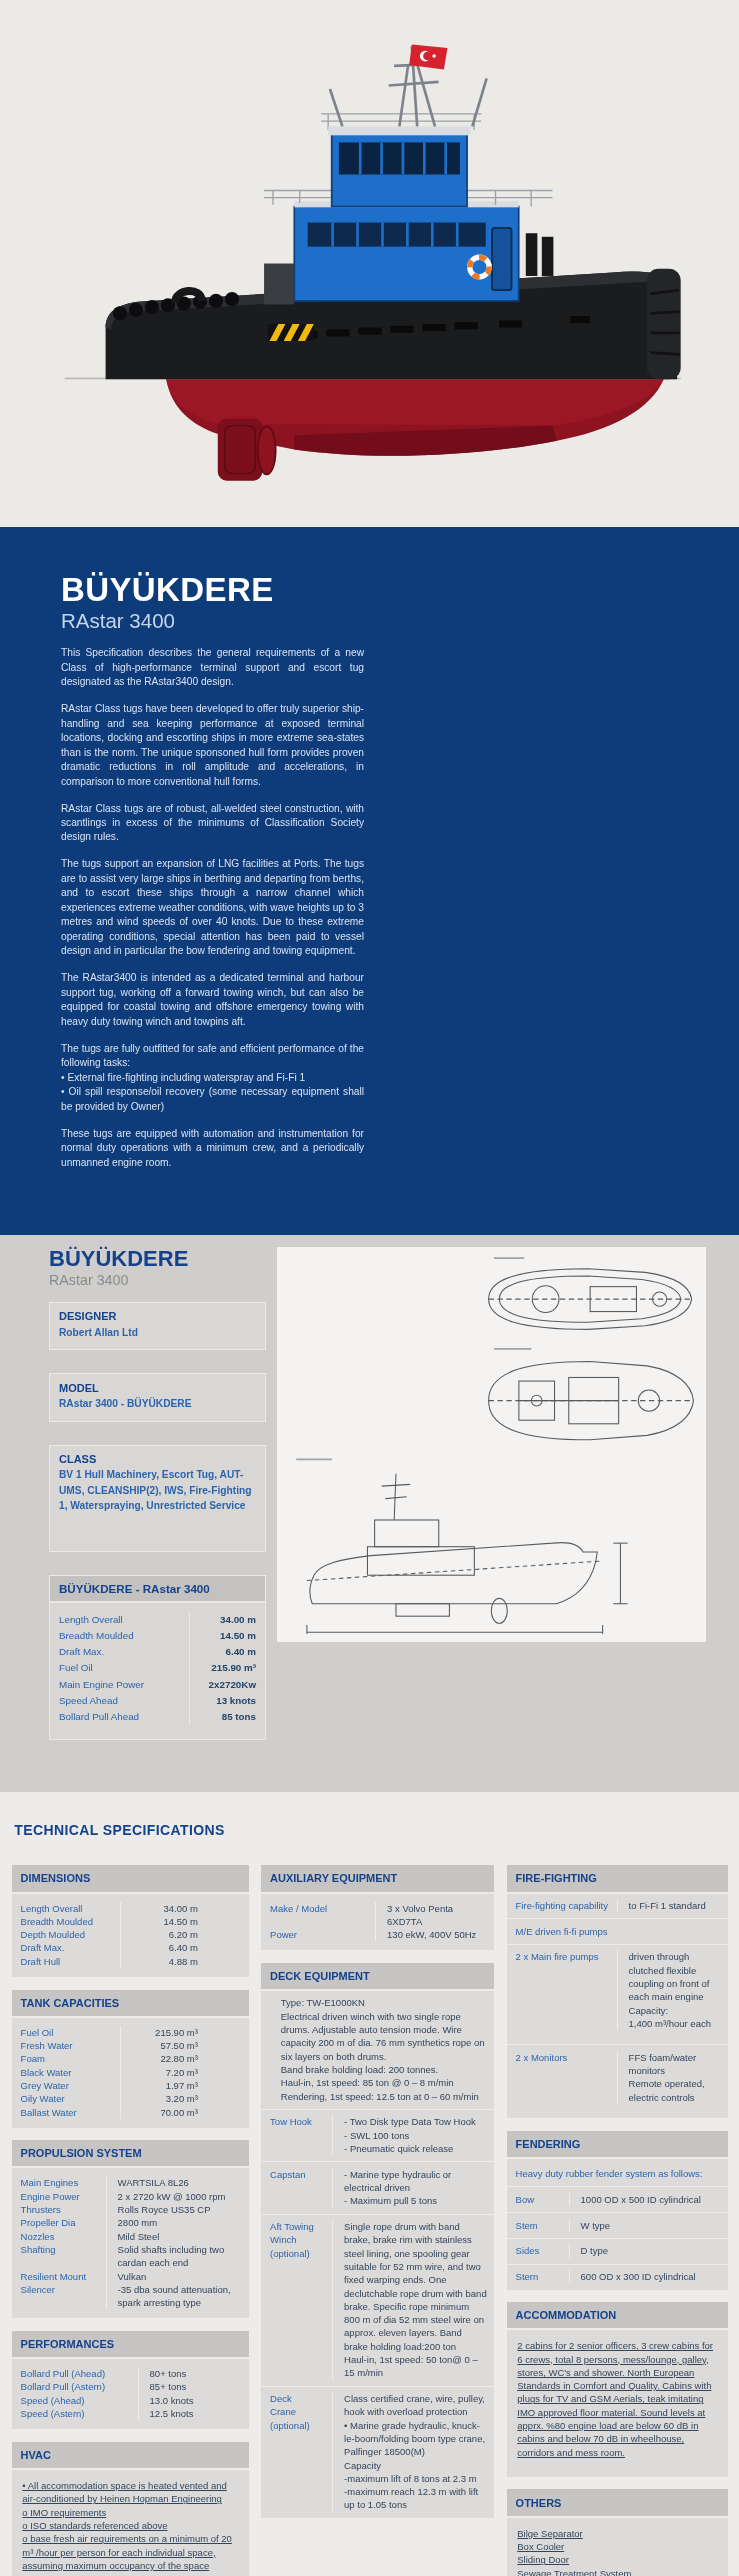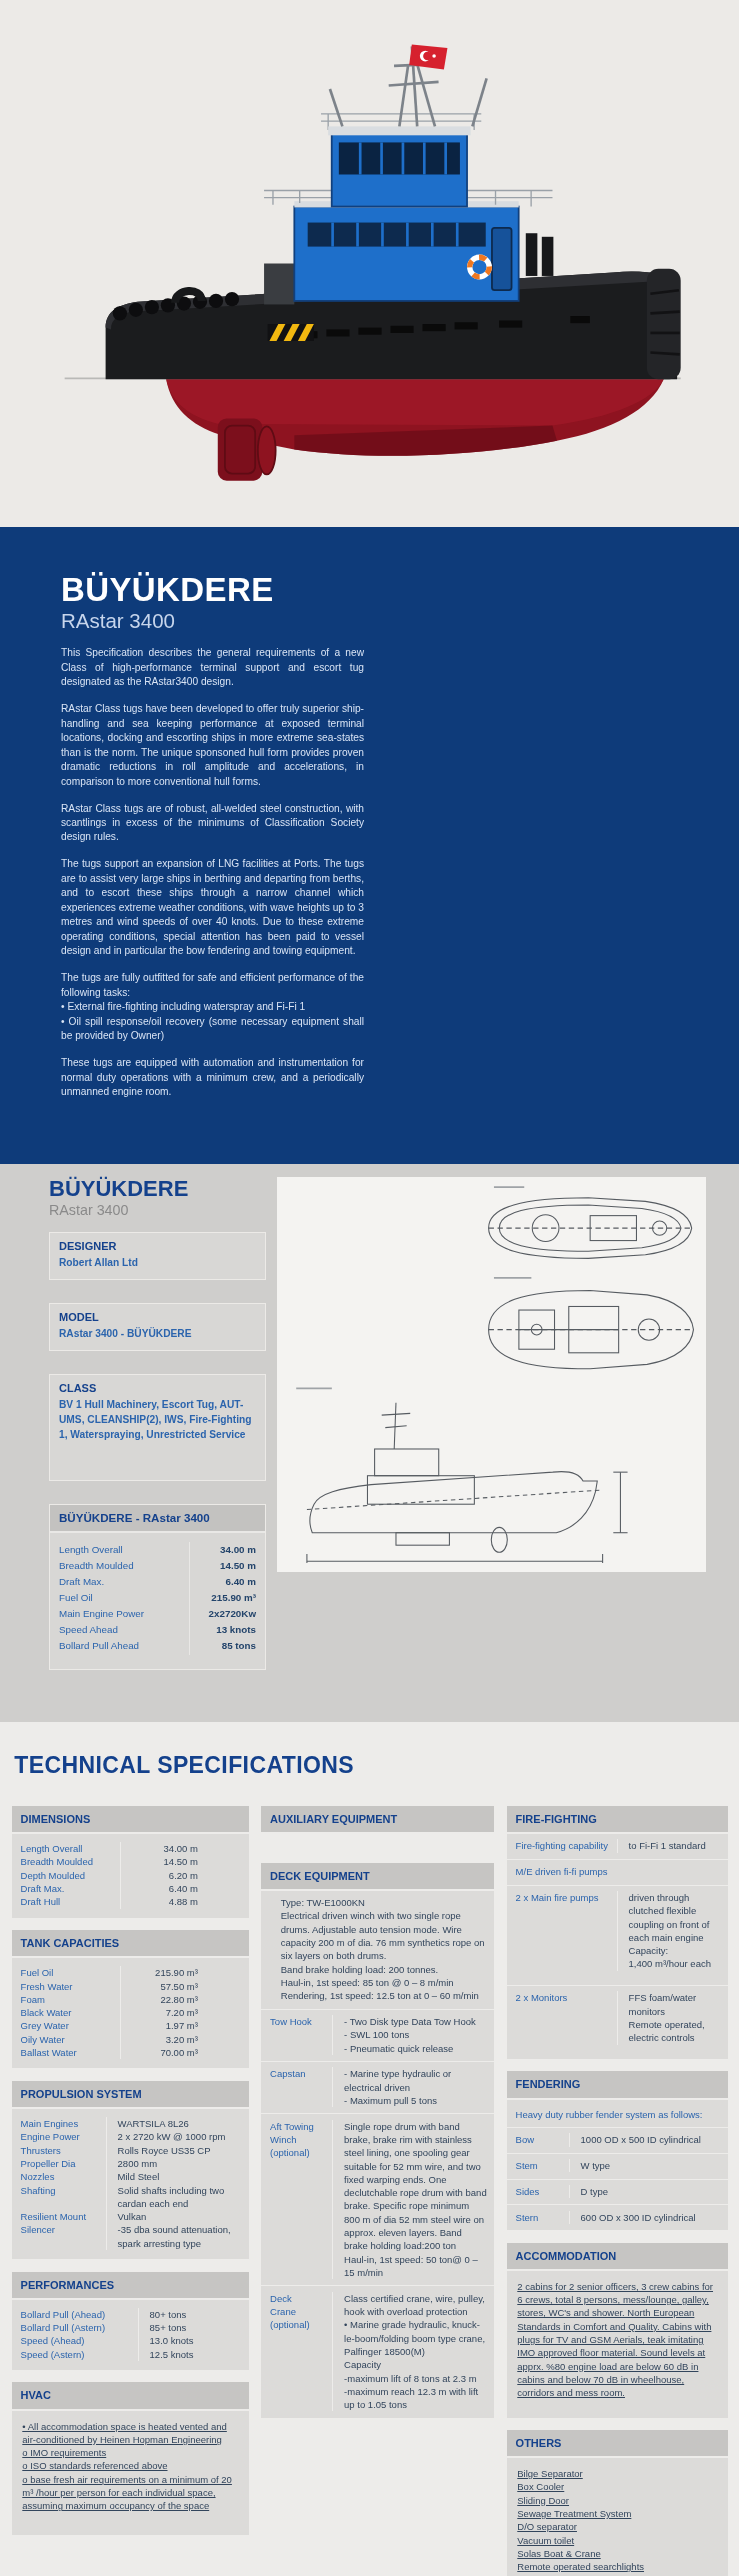--- a/index.html
+++ b/index.html
@@ -34,39 +34,39 @@
   .sumbox-h{background:#c3c2c0;padding:6.2px 9px;font-size:11.6px;font-weight:bold;
     color:#14418c;border-bottom:2.7px solid #e9e8e6;}
   .sumbox-b{background:#d8d7d5;padding:9px 0 14.3px;}
   .srow{display:flex;font-size:9.8px;line-height:1.65;}
   .slab{flex:0 0 130px;padding-left:9px;color:#2b64ad;border-right:1.8px solid #e9e8e6;}
   .sval{flex:1;text-align:right;padding-right:9px;color:#23446b;font-weight:bold;}
   .drawings{flex:1;background:#f4f3f1;min-height:388px;align-self:flex-start;padding:3.6px;}
 
   
   .specs{background:#edecea;padding:30px 11.6px 25px;}
-  .specs-heading{font-size:23px;font-weight:bold;color:#14418c;letter-spacing:0.4px;margin:0 0 27px 2.7px;}
+  .specs-heading{font-size:14px;font-weight:bold;color:#14418c;letter-spacing:0.4px;margin:0 0 27px 2.7px;}
   .grid{display:grid;grid-template-columns:237px 233px 221px;gap:12.5px;align-items:start;}
   .col{display:flex;flex-direction:column;gap:12.5px;}
   .card{--lw:93px;}
   .card-h{background:#c6c5c3;color:#14418c;font-weight:bold;font-size:11px;
     padding:7.1px 9px;border-bottom:2.7px solid #edecea;}
   .card-b{background:#dcdbd9;padding:8px 0 9px;font-size:9.5px;color:#32455c;line-height:1.4;}
   .card-b.text{padding:9px 10.7px 10.7px;white-space:pre-line;text-decoration:underline;}
   .krow{display:flex;padding-left:9px;}
   .klab{flex:0 0 var(--lw);color:#2b64ad;white-space:pre-line;
     border-right:1.8px solid #edecea;padding-right:5.3px;}
   .kval{flex:1;white-space:pre-line;padding-left:10.7px;padding-right:7.1px;}
   .vnum .kval{flex:0 0 77px;text-align:right;padding-left:0;padding-right:0;}
   .vnum .krow::after{content:"";flex:1;}
   .rsep .krow{padding-top:5.3px;padding-bottom:6.2px;}
   .rsep .krow + .krow, .rsep .subrow + .krow{border-top:1.8px solid #edecea;}
   .subrow{padding:5.3px 9px 6.2px;color:#2b64ad;border-top:1.8px solid #edecea;}
   .introline{padding:0 9px 6.2px;color:#2b64ad;border-bottom:1.8px solid #edecea;margin-bottom:0;}
-  .fine{font-size:9px;margin-top:16px;}
+  .fine{font-size:9px;}
 </style>
 </head>
 <body>
 
 <div class="hero">
   <svg width="740" height="527" viewBox="0 0 830 592">
 
     <line x1="72" y1="425" x2="764" y2="425" stroke="#b9b9b7" stroke-width="2"></line>
 
     <g>
@@ -194,20 +194,21 @@
   <div class="band-paras">
 
       <p>This Specification describes the general requirements of a new Class of high-performance terminal support and escort tug designated as the RAstar3400 design.</p>
 
       <p>RAstar Class tugs have been developed to offer truly superior ship-handling and sea keeping performance at exposed terminal locations, docking and escorting ships in more extreme sea-states than is the norm. The unique sponsoned hull form provides proven dramatic reductions in roll amplitude and accelerations, in comparison to more conventional hull forms.</p>
 
       <p>RAstar Class tugs are of robust, all-welded steel construction, with scantlings in excess of the minimums of Classification Society design rules.</p>
 
       <p>The tugs support an expansion of LNG facilities at Ports. The tugs are to assist very large ships in berthing and departing from berths, and to escort these ships through a narrow channel which experiences extreme weather conditions, with wave heights up to 3 metres and wind speeds of over 40 knots. Due to these extreme operating conditions, special attention has been paid to vessel design and in particular the bow fendering and towing equipment.</p>
 
+      <p>The RAstar3400 is intended as a dedicated terminal and harbour support tug, working off a forward towing winch, but can also be equipped for coastal towing and offshore emergency towing with heavy duty towing winch and towpins aft.</p>
 
       <p>The tugs are fully outfitted for safe and efficient performance of the following tasks:
 • External fire-fighting including waterspray and Fi-Fi 1
 • Oil spill response/oil recovery (some necessary equipment shall be provided by Owner)</p>
 
       <p>These tugs are equipped with automation and instrumentation for normal duty operations with a minimum crew, and a periodically unmanned engine room.</p>
 
   </div>
 </div>
 
@@ -486,20 +487,33 @@
 o ISO standards referenced above
 o base fresh air requirements on a minimum of 20 m³ /hour per person for each individual space, assuming maximum occupancy of the space</div>
       </div>
 
     </div>
 
     <div class="col">
 
       <div class="card" style="--lw:100px">
         <div class="card-h">AUXILIARY EQUIPMENT</div>
+        <div class="card-b">
+
+            <div class="krow">
+              <div class="klab">Make / Model</div>
+              <div class="kval">3 x Volvo Penta  6XD7TA</div>
+            </div>
+
+            <div class="krow">
+              <div class="klab">Power</div>
+              <div class="kval">130 ekW, 400V 50Hz</div>
+            </div>
+
+        </div>
       </div>
 
       <div class="card rsep fine" style="--lw:57px">
         <div class="card-h">DECK EQUIPMENT</div>
         <div class="card-b" style="padding-top:0;padding-bottom:0">
 
             <div class="krow">
               <div class="kval">Type: TW-E1000KN
 Electrical driven winch with two single rope drums. Adjustable auto tension mode. Wire capacity 200 m of dia. 76 mm synthetics rope on six layers on both drums.
 Band brake holding load: 200 tonnes.

